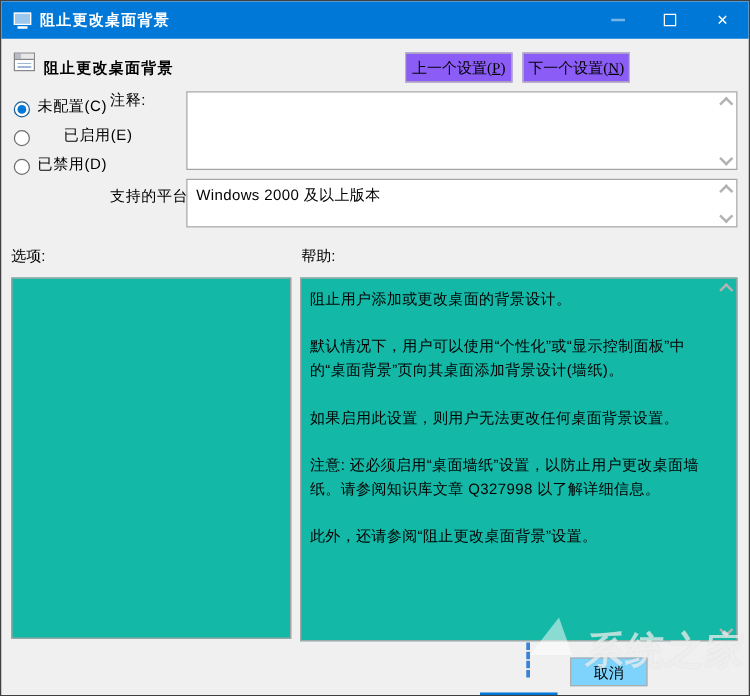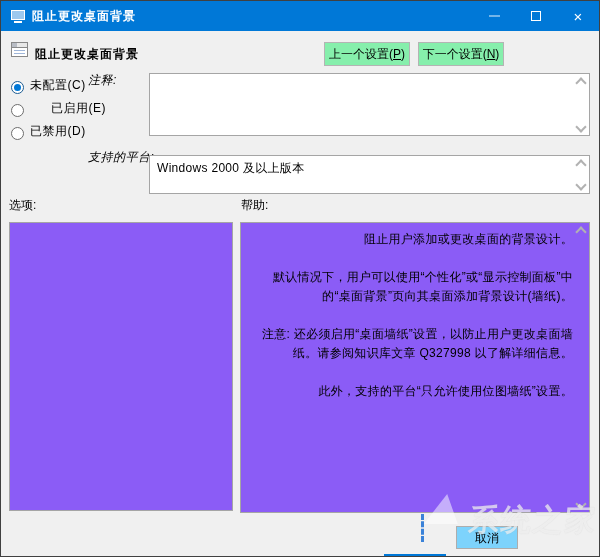--- a/index.html
+++ b/index.html
@@ -23,55 +23,55 @@
   .glyph-close{font-size:15px;color:#fff;line-height:1;}
 
   
   .policy-icon{position:absolute;left:10px;top:41px;width:17px;height:15px;border:1px solid #888;
                background:#fff;}
   .policy-icon:before{content:"";position:absolute;left:0;top:0;right:0;height:4px;
                background:linear-gradient(90deg,#b8bcc4 0 5px,#e8e8e8 5px);border-bottom:1px solid #888;}
   .policy-icon:after{content:"";position:absolute;left:2px;top:7px;width:11px;height:5px;
                background:repeating-linear-gradient(180deg,#9fb6d9 0 1px,transparent 1px 3px);}
   .header-title{position:absolute;left:34px;top:45px;font-weight:700;letter-spacing:1px;}
-  .nav-btn{position:absolute;top:41px;height:24px;background:#86efac;border:1px solid #b4b4b4;
+  .nav-btn{position:absolute;top:41px;height:24px;background:#8b5cf6;border:1px solid #b4b4b4;
            font-size:12px;text-align:center;line-height:22px;padding:0;cursor:default;
-           font-family:Liberation Sans, sans-serif;}
+           font-family:Liberation Serif, serif;}
   .nav-prev{left:323px;width:86px;}
   .nav-next{left:417px;width:86px;}
   .acc{text-decoration:underline;}
 
   
   .radio-row{position:absolute;left:10px;height:16px;display:flex;align-items:flex-end;}
   .radio-row.r0{top:77px;}.radio-row.r1{top:100px;gap:21px;}.radio-row.r2{top:123px;}
   .radio{width:13px;height:13px;border:1px solid #6d6d6d;border-radius:50%;background:#fff;
          margin-right:6px;position:relative;flex:0 0 auto;}
   .radio.selected{border-color:#1d5d93;}
   .radio.selected:after{content:"";position:absolute;left:2px;top:2px;width:7px;height:7px;
          border-radius:50%;background:#0078d7;}
   .radio-label{letter-spacing:.5px;}
 
   
-  .fld-label{position:absolute;left:87px;letter-spacing:.5px;font-style:italic;}
+  .fld-label{position:absolute;left:87px;letter-spacing:.5px;}
   .lbl-comment{top:71px;}
   .lbl-platform{top:148px;}
   .textbox{position:absolute;left:148px;width:441px;background:#fff;border:1px solid #a5a5a5;}
   .box-comment{top:72px;height:63px;}
-  .box-platform{top:142px;height:39px;margin-top:12px;}
+  .box-platform{top:142px;height:39px;}
   .box-value{position:absolute;left:7px;top:4px;letter-spacing:.3px;}
   .chev{position:absolute;right:5px;width:7px;height:7px;}
   .chev:before{content:"";position:absolute;left:0;top:0;width:6px;height:6px;
          border-left:2px solid #b2b2b2;border-top:2px solid #b2b2b2;}
   .chev-up{top:5px;}   .chev-up:before{transform:rotate(45deg);}
   .chev-dn{bottom:5px;}.chev-dn:before{transform:rotate(225deg);}
 
   
   .lbl-options{position:absolute;left:8px;top:196px;}
   .lbl-help{position:absolute;left:240px;top:196px;}
-  .panel{position:absolute;background:#8b5cf6;border:1px solid #a5a5a5;text-align:right;}
+  .panel{position:absolute;background:#14b8a6;border:1px solid #a5a5a5;}
   .panel-options{left:8px;top:221px;width:224px;height:289px;}
   .panel-help{left:239px;top:221px;width:350px;height:291px;}
   .help-text{position:absolute;left:7px;top:7px;right:16px;line-height:19px;letter-spacing:.3px;}
   .help-text p{margin:0 0 19px 0;}
   .help-text p:last-child{margin-bottom:0;}
 
   
   .footer-btn{position:absolute;top:525px;width:62px;height:23px;background:#7dd3fc;
           border:1px solid #adadad;font-size:12px;line-height:20px;text-align:center;
           padding:0;cursor:default;font-family:inherit;}
@@ -147,22 +147,23 @@
 
   <span class="lbl-options">选项:</span>
   <span class="lbl-help">帮助:</span>
 
   <div class="panel panel-options"></div>
 
   <div class="panel panel-help">
     <div class="help-text">
       <p>阻止用户添加或更改桌面的背景设计。</p>
       <p>默认情况下，用户可以使用“个性化”或“显示控制面板”中的“桌面背景”页向其桌面添加背景设计(墙纸)。</p>
+      <p>如果启用此设置，则用户无法更改任何桌面背景设置。</p>
       <p>注意: 还必须启用“桌面墙纸”设置，以防止用户更改桌面墙纸。请参阅知识库文章 Q327998 以了解详细信息。</p>
-      <p>此外，支持的平台“只允许使用位图墙纸”设置。</p>
+      <p>此外，还请参阅“阻止更改桌面背景”设置。</p>
     </div>
     <span class="chev chev-up"></span>
     <span class="chev chev-dn"></span>
   </div>
 
   <button class="footer-btn btn-ok">确定</button>
   <button class="footer-btn btn-cancel">取消</button>
 
   <div class="watermark">
     <span class="wm-dash"></span>

